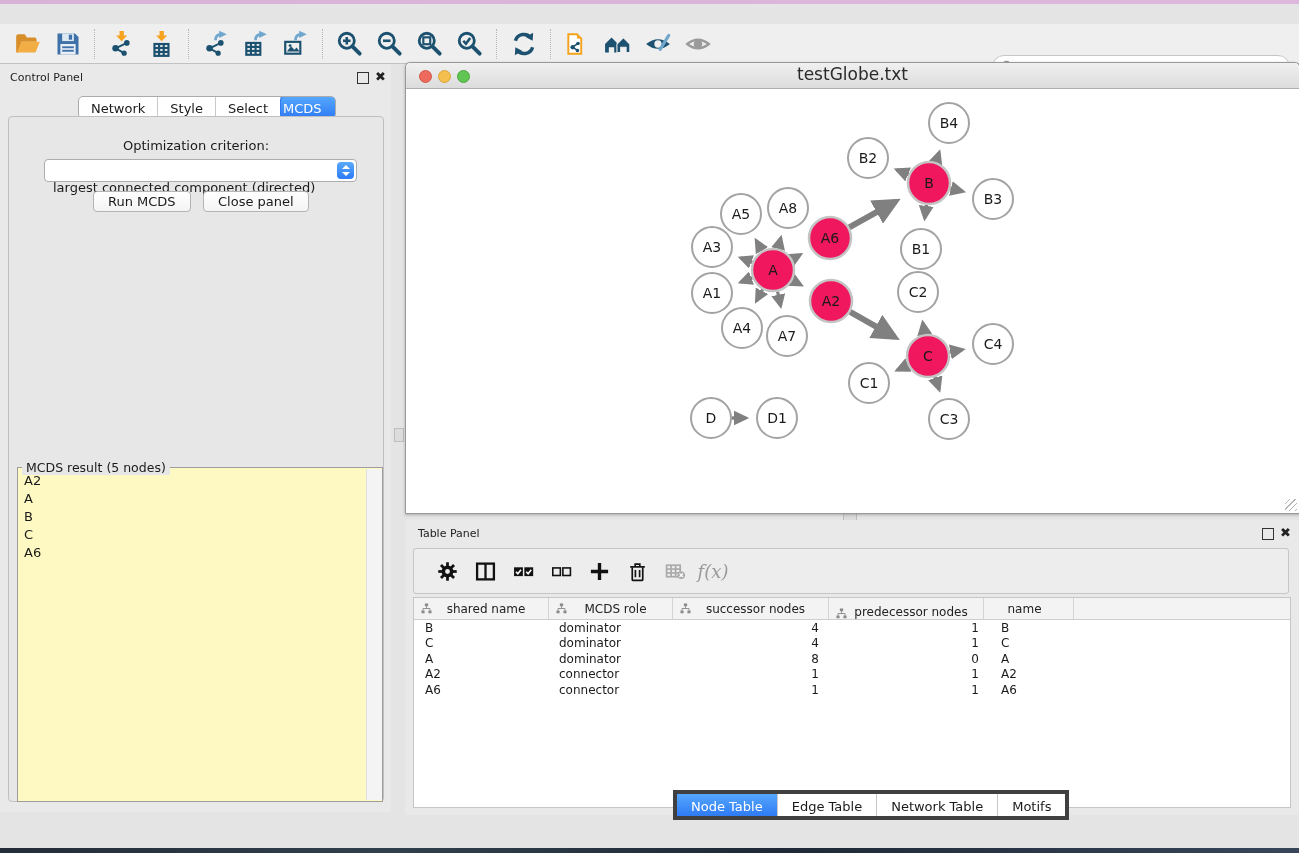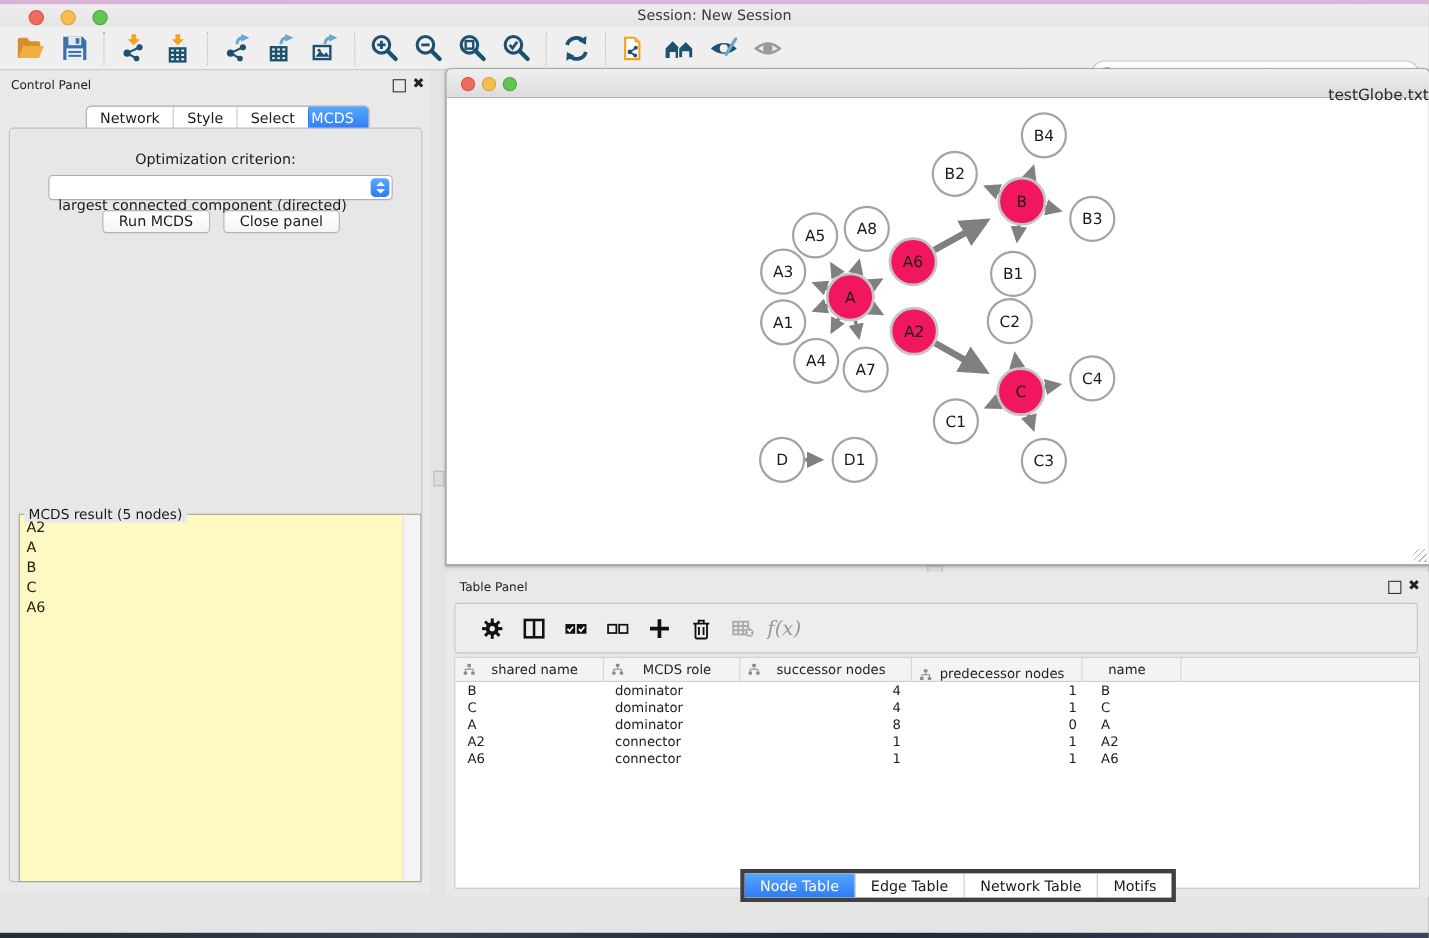--- a/index.html
+++ b/index.html
@@ -42,21 +42,21 @@
   .result-legend{position:absolute;left:4px;top:-8px;background:#e7e7e7;padding:0 4px;font-size:12.5px;}
   .result-list{position:absolute;left:0;top:3px;right:16px;bottom:0;overflow:hidden;}
   .result-item{padding:1.5px 0 1.5px 6px;font-size:13px;cursor:default;}
   .result-scroll{position:absolute;right:0;top:1px;bottom:1px;width:15px;background:#f4f4f4;border-left:1px solid #e0e0e0;cursor:pointer;}
   
   .vsplit-handle{position:absolute;left:394px;top:428px;width:8px;height:12px;background:#dcdcdc;border:1px solid #bdbdbd;}
   .hsplit-handle{position:absolute;left:843px;top:513px;width:12px;height:6px;background:#dcdcdc;border:1px solid #bdbdbd;}
   
   #net-window{position:absolute;left:405px;top:62px;width:893px;height:450px;background:#fff;border:1px solid #989898;border-radius:5px 5px 0 0;box-shadow:0 1px 3px rgba(0,0,0,.25);}
   .net-titlebar{position:absolute;left:0;top:0;right:0;height:25px;background:linear-gradient(#f0f0f0,#dcdcdc);border-bottom:1px solid #aeaeae;border-radius:5px 5px 0 0;}
-  .net-title{position:absolute;left:0;right:0;top:16px;text-align:right;font-size:14px;color:#2a2a2a;}
+  .net-title{position:absolute;left:0;right:0;top:1px;text-align:center;font-size:17px;color:#2a2a2a;}
   #graph-svg{position:absolute;left:1px;top:26px;}
   .resize-grip{position:absolute;right:2px;bottom:2px;width:12px;height:12px;cursor:nwse-resize;
     background:repeating-linear-gradient(135deg,transparent 0 3px,#b5b5b5 3px 4px);}
   
   #table-panel{position:absolute;left:405px;top:520px;width:894px;height:295px;background:#e9e9e9;}
   .tp-toolbar{position:absolute;left:8px;top:28px;width:876px;height:46px;background:#ededed;border:1px solid #c6c6c6;border-radius:3px;display:flex;align-items:center;padding-left:14px;box-sizing:border-box;}
   .tp-ico{width:38px;height:36px;display:flex;align-items:center;justify-content:center;cursor:pointer;}
   .tp-ico svg{width:21px;height:21px;}
   .tp-ico .fx{font-family:"DejaVu Serif","Liberation Serif",serif;font-style:italic;font-size:18px;color:#9a9a9a;}
   .tp-table{position:absolute;left:8px;top:77px;width:876px;height:209px;background:#fff;border:1px solid #c6c6c6;overflow:hidden;}
@@ -78,26 +78,20 @@
   .mem-label{font-size:12px;color:#111;}
   .bottom-strip{position:absolute;left:0;top:848px;width:1299px;height:5px;background:linear-gradient(90deg,#232c38,#31404d 30%,#1e2836 60%,#37465a);}
 </style>
 </head>
 <body>
 
 <div id="app">
 
   <div class="top-strip"></div>
 
-  <div class="titlebar">
-    <div class="tl red" style="left:26px;top:5px;width:12px;height:12px;"></div>
-    <div class="tl yel" style="left:55px;top:5px;width:12px;height:12px;"></div>
-    <div class="tl grn" style="left:84px;top:5px;width:12px;height:12px;"></div>
-    <div class="title">Session: New Session</div>
-  </div>
 
   <div class="toolbar">
     <div id="main-toolbar-groups" style="display:flex;align-items:center;margin-left:8px;">
         <div class="tbgroup">
           <div class="tbico">
             <svg viewBox="0 0 26 26">
               <path d="M2 21 V6 q0-2 2-2 h6 l2 3 h7 q2 0 2 2 v2 H7 L4 21 z" fill="#d88f2a"></path>
               <path d="M2.5 21 L7 11 h17 l-4 10 z" fill="#f2ae45"></path>
             </svg>
           </div>

